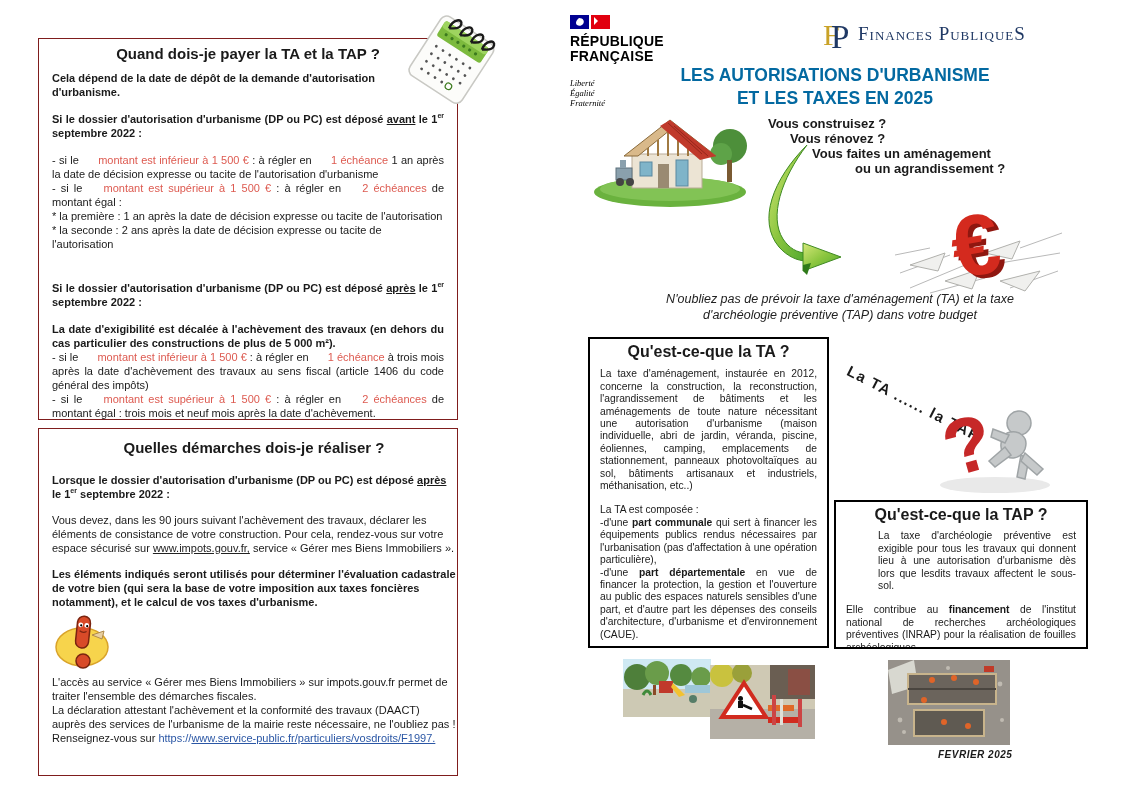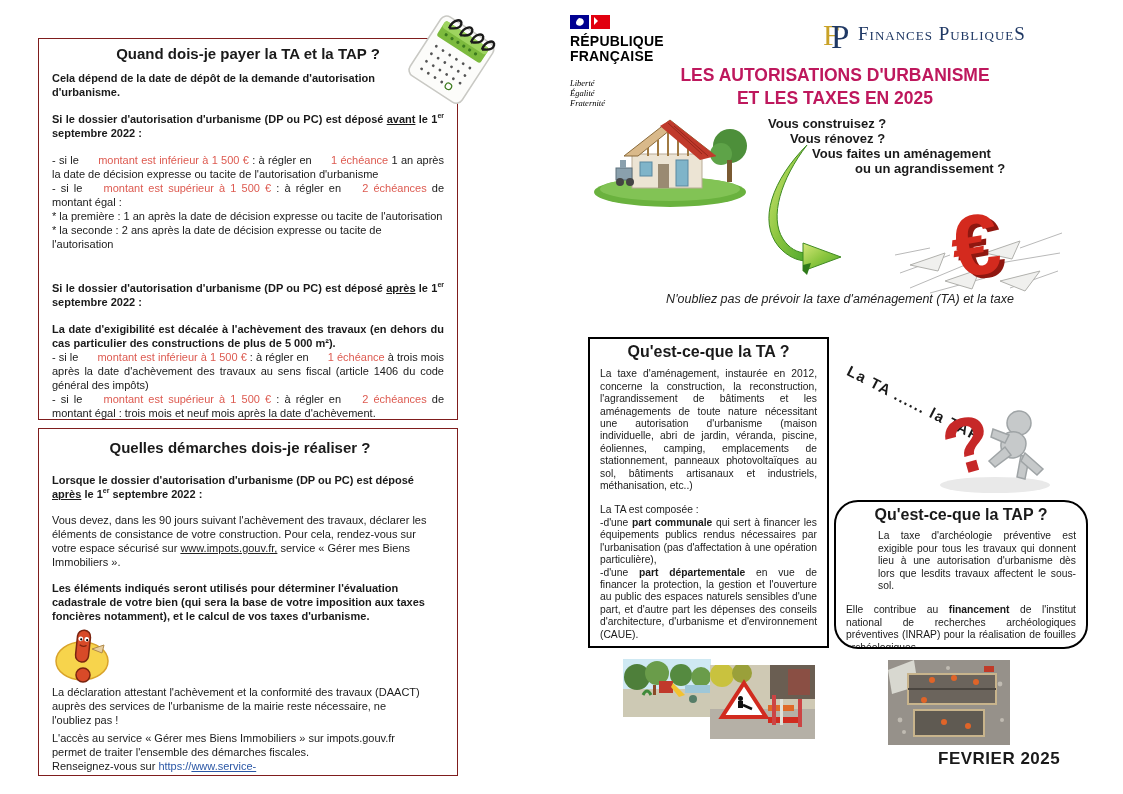--- a/index.html
+++ b/index.html
@@ -11,40 +11,40 @@
   .red{color:#dd5a50;padding-left:16px;}
   .u{text-decoration:underline;}
   sup{font-size:7px;vertical-align:super;line-height:0;}
   .link-dark{color:#222;text-decoration:underline;cursor:pointer;}
   .link-blue{color:#2b57a5;text-decoration:underline;cursor:pointer;}
   .blue-pre{color:#2b57a5;}
 
   
   .bigbox{border:1px solid #7f1d1d;background:#fff;box-sizing:border-box;overflow:hidden;}
   #box1{left:38px;top:38px;width:420px;height:382px;padding:8px 13px 0 13px;font-size:11px;line-height:14px;}
-  #box2{left:38px;top:428px;width:420px;height:348px;padding:8px 29px 0 13px;font-size:11px;line-height:14px;}
+  #box2{left:38px;top:428px;width:420px;height:348px;padding:8px 1px 0 13px;font-size:11px;line-height:14px;}
   .boxtitle{font-size:15px;font-weight:bold;text-align:center;}
   .just{text-align:justify;}
 
   
   .rf-name{font-weight:bold;font-size:14px;line-height:15px;letter-spacing:.2px;color:#000;}
   .rf-motto{font-family:"Liberation Serif","DejaVu Serif",serif;font-style:italic;font-size:8.5px;line-height:10px;color:#000;}
   .fp-name{font-family:"Liberation Serif","DejaVu Serif",serif;font-variant:small-caps;
            font-size:19px;color:#1f3864;letter-spacing:1px;}
-  .main-title{font-size:17.5px;font-weight:bold;line-height:23px;text-align:center;color:#be185d;}
+  .main-title{font-size:17.5px;font-weight:bold;line-height:23px;text-align:center;color:#0369a1;}
   .question{font-weight:bold;font-size:13px;white-space:nowrap;}
   .reminder{font-style:italic;font-size:12.5px;line-height:16px;text-align:center;color:#222;}
   .smallbox{border:2px solid #000;background:#fff;box-sizing:border-box;overflow:hidden;
             font-size:10.3px;line-height:12.4px;text-align:justify;}
   #ta-box{left:588px;top:337px;width:241px;height:311px;padding:7px 10px 0 10px;}
-  #tap-box{left:834px;top:500px;width:254px;height:149px;padding:7px 10px 0 10px;border-radius:24px;}
+  #tap-box{left:834px;top:500px;width:254px;height:149px;padding:7px 10px 0 10px;}
   .smalltitle{font-size:16px;font-weight:bold;text-align:center;}
   #banner{left:852px;top:362px;transform:rotate(27deg);transform-origin:0 0;
           font-weight:bold;font-size:15px;letter-spacing:1.5px;white-space:nowrap;}
-  #date-stamp{left:938px;top:749px;font-weight:bold;font-size:17px;letter-spacing:.5px;}
+  #date-stamp{left:938px;top:749px;font-weight:bold;font-style:italic;font-size:10px;letter-spacing:.5px;}
   .photo{display:block;}
 </style>
 </head>
 <body>
 
 <div id="page">
 
   <div id="box1" class="abs bigbox">
     <div class="boxtitle">Quand dois-je payer la TA et la TAP ?</div>
 
@@ -131,22 +131,22 @@
           <circle cx="27.5" cy="12" r="2.4" fill="#fff"></circle>
             <circle cx="33.5" cy="12" r="2.4" fill="#fff"></circle>
           <circle cx="28" cy="12.6" r="1.1" fill="#000"></circle>
             <circle cx="34" cy="12.6" r="1.1" fill="#000"></circle>
           <path d="M27 18 q3.5 2.5 7 0" stroke="#7a2410" stroke-width="1.2" fill="none"></path>
         </g>
         <circle cx="31" cy="48" r="7" fill="#d84a28" stroke="#7a2410" stroke-width="1.5"></circle>
       </svg>
     </div>
 
+    <p style="margin-top:4px;">L'accès au service « Gérer mes Biens Immobiliers » sur impots.gouv.fr permet de traiter l'ensemble des démarches fiscales.</p>
     <p>La déclaration attestant l'achèvement et la conformité des travaux (DAACT) auprès des services de l'urbanisme de la mairie reste nécessaire, ne l'oubliez pas !</p>
-    <p style="margin-top:4px;">L'accès au service « Gérer mes Biens Immobiliers » sur impots.gouv.fr permet de traiter l'ensemble des démarches fiscales.</p>
     <p><span>Renseignez-vous sur </span><span class="blue-pre">https://</span><span class="link-blue">www.service-public.fr/particuliers/vosdroits/F1997.</span></p>
   </div>
 
   <div class="abs" style="left:570px;top:14px;width:130px;">
     <svg width="46" height="16" viewBox="0 0 46 16">
       <rect x="0" y="1" width="19" height="14" fill="#000091"></rect>
       <path d="M9 4 c4 0 6 3 4 6 c-2 3 -7 2 -7 -1 c0 -2 1 -3 3 -5z" fill="#ffffff"></path>
       <rect x="21" y="1" width="19" height="14" fill="#e1000f"></rect>
       <path d="M24 3 l4 4 -4 4z" fill="#ffffff"></path>
     </svg>
@@ -240,20 +240,21 @@
         <polygon points="95,60 130,48 122,66"></polygon>
           <polygon points="55,88 90,76 82,96"></polygon>
       </g>
       <text x="66" y="86" font-size="86" font-weight="bold" fill="#8f1710" transform="rotate(-10 85 55)" font-family="Liberation Sans, sans-serif">€</text>
       <text x="62" y="82" font-size="86" font-weight="bold" fill="#d42a1e" transform="rotate(-10 85 55)" font-family="Liberation Sans, sans-serif">€</text>
     </svg>
   </div>
 
   <div class="abs reminder" style="left:600px;top:291px;width:480px;">
     <div>N'oubliez pas de prévoir la taxe d'aménagement (TA) et la taxe</div>
+    <div>d'archéologie préventive (TAP) dans votre budget</div>
   </div>
 
   <div id="ta-box" class="abs smallbox">
     <div class="smalltitle">Qu'est-ce-que la TA ?</div>
     <p style="margin-top:10px;">La taxe d'aménagement, instaurée en 2012, concerne la construction, la reconstruction, l'agrandissement de bâtiments et les aménagements de toute nature nécessitant une autorisation d'urbanisme (maison individuelle, abri de jardin, véranda, piscine, éoliennes, camping, emplacements de stationnement, panneaux photovoltaïques au sol, bâtiments artisanaux et industriels, méthanisation, etc..)</p>
     <p style="margin-top:12px;">La TA est composée :</p>
     <p><span>-d'une </span><span class="b">part communale</span><span> qui sert à financer les équipements publics rendus nécessaires par l'urbanisation (pas d'affectation à une opération particulière),</span></p>
     <p><span>-d'une </span><span class="b">part départementale</span><span> en vue de financer la protection, la gestion et l'ouverture au public des espaces naturels sensibles d'une part, et d'autre part les dépenses des conseils d'architecture, d'urbanisme et d'environnement (CAUE).</span></p>
   </div>
 

